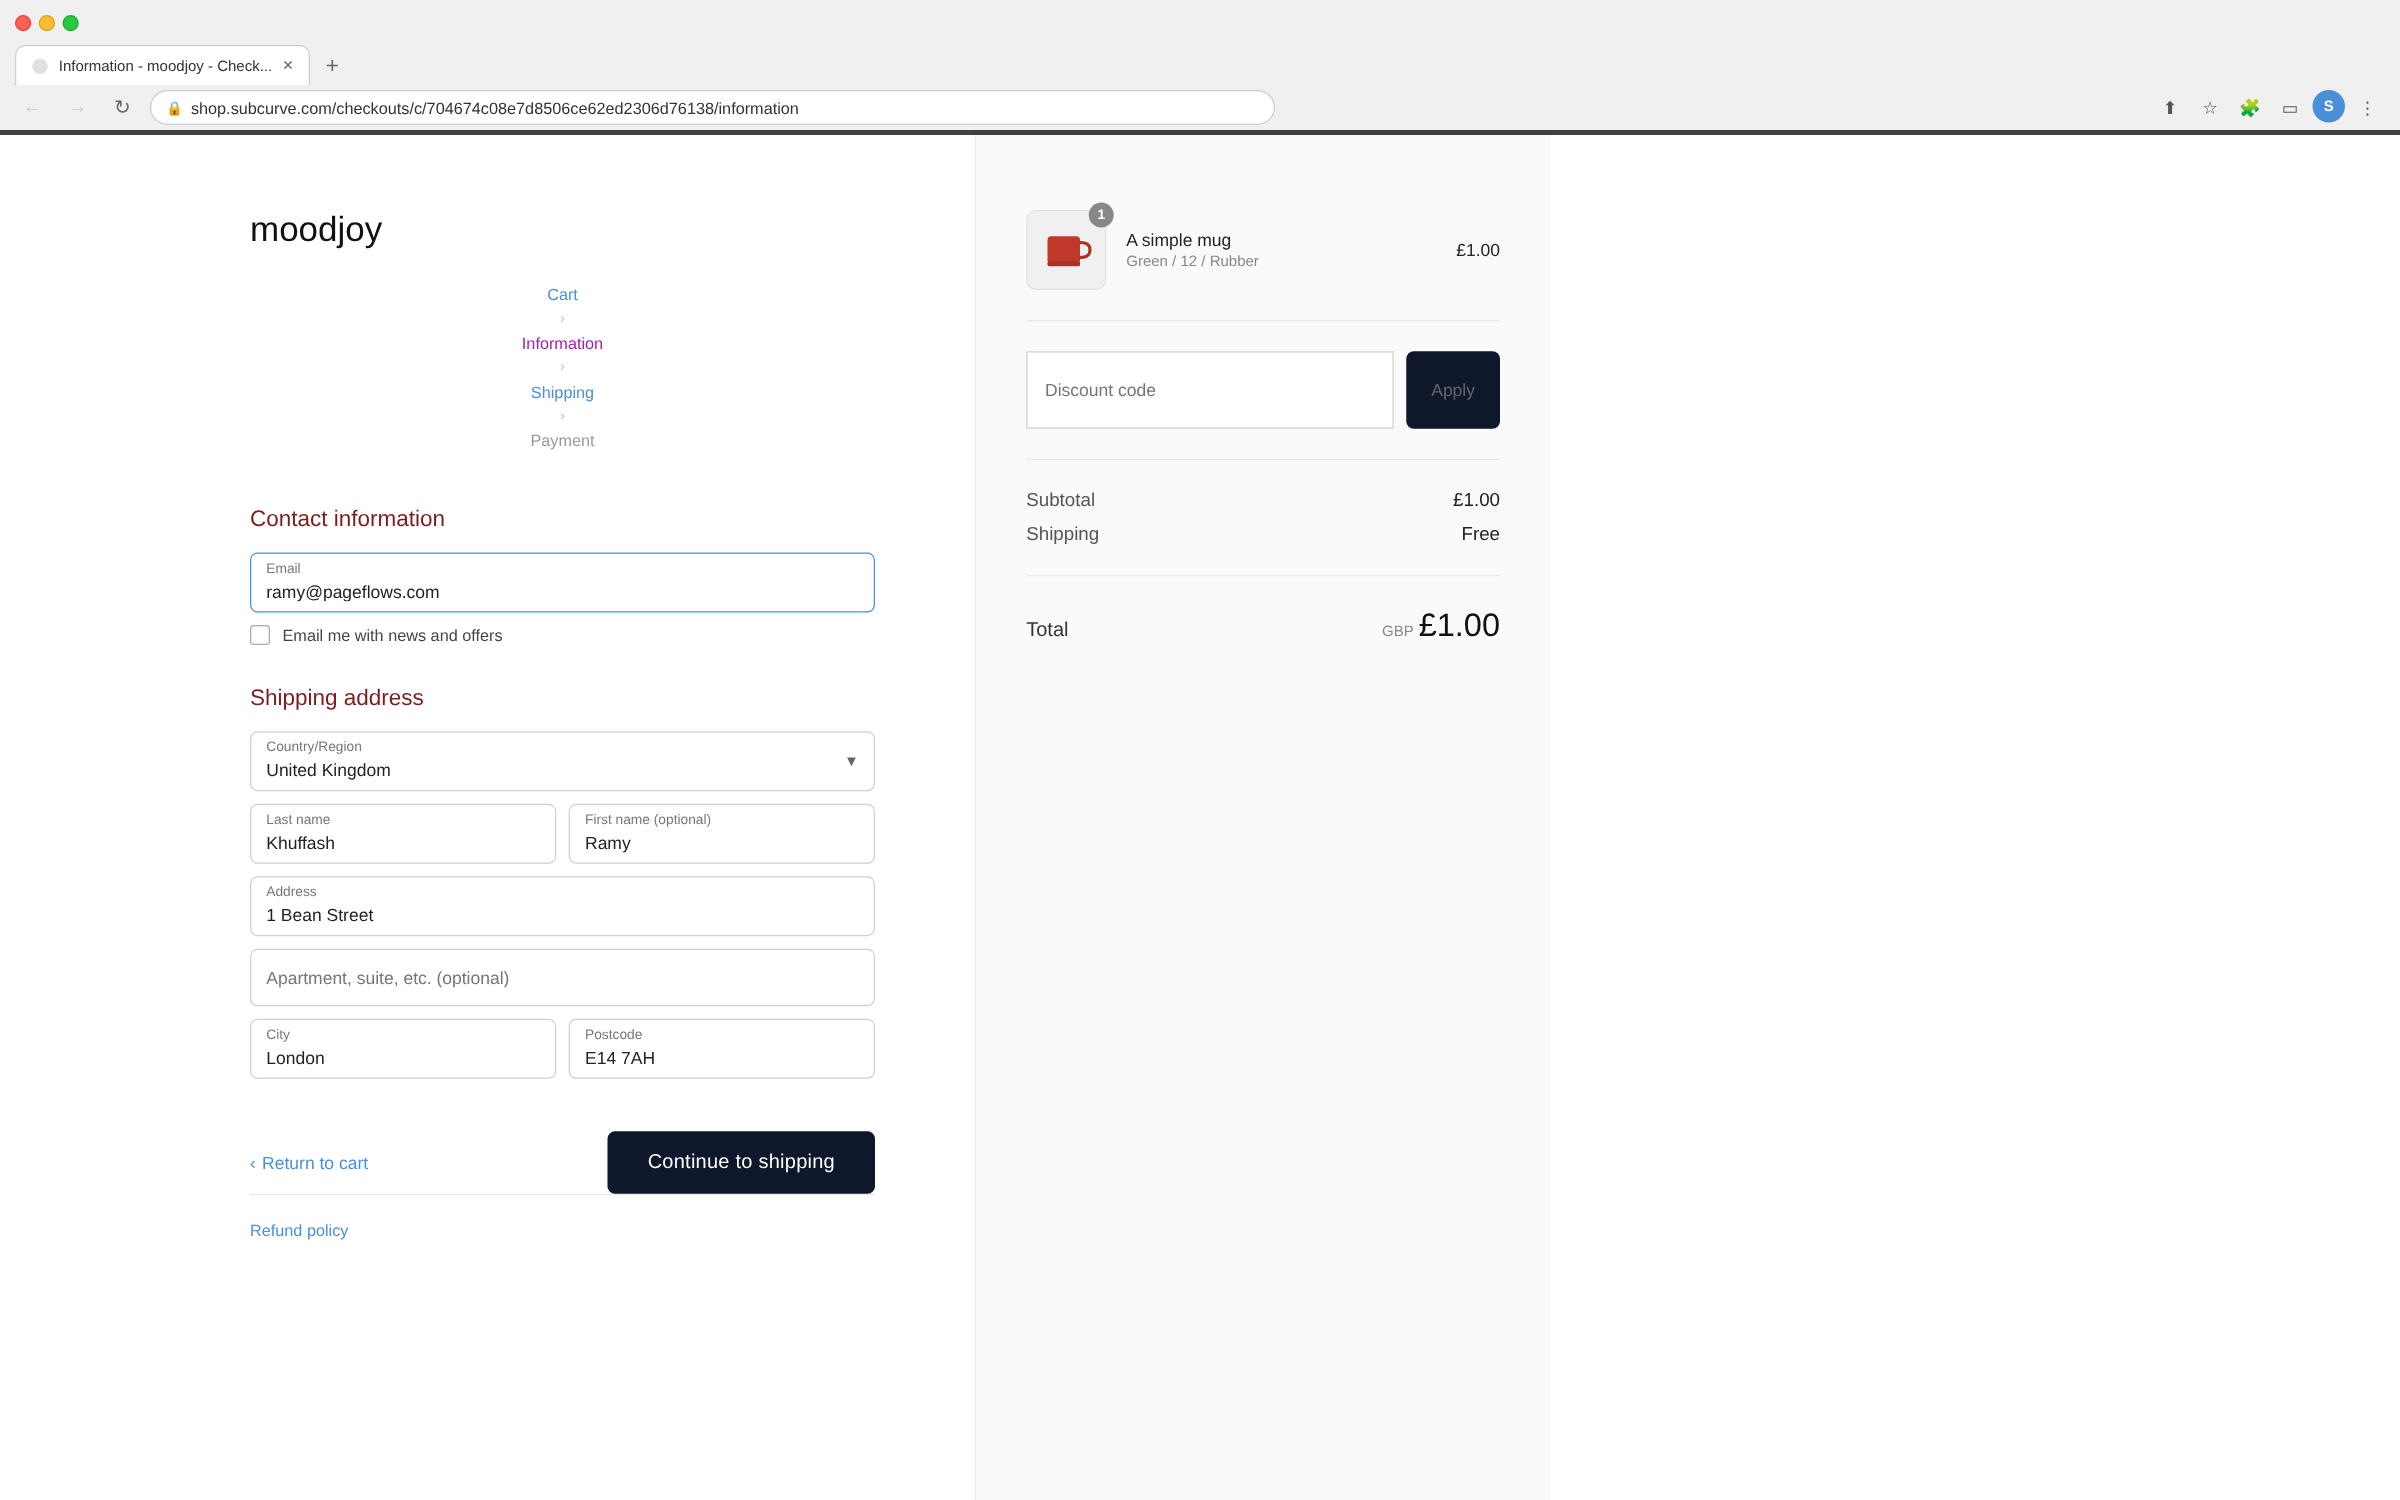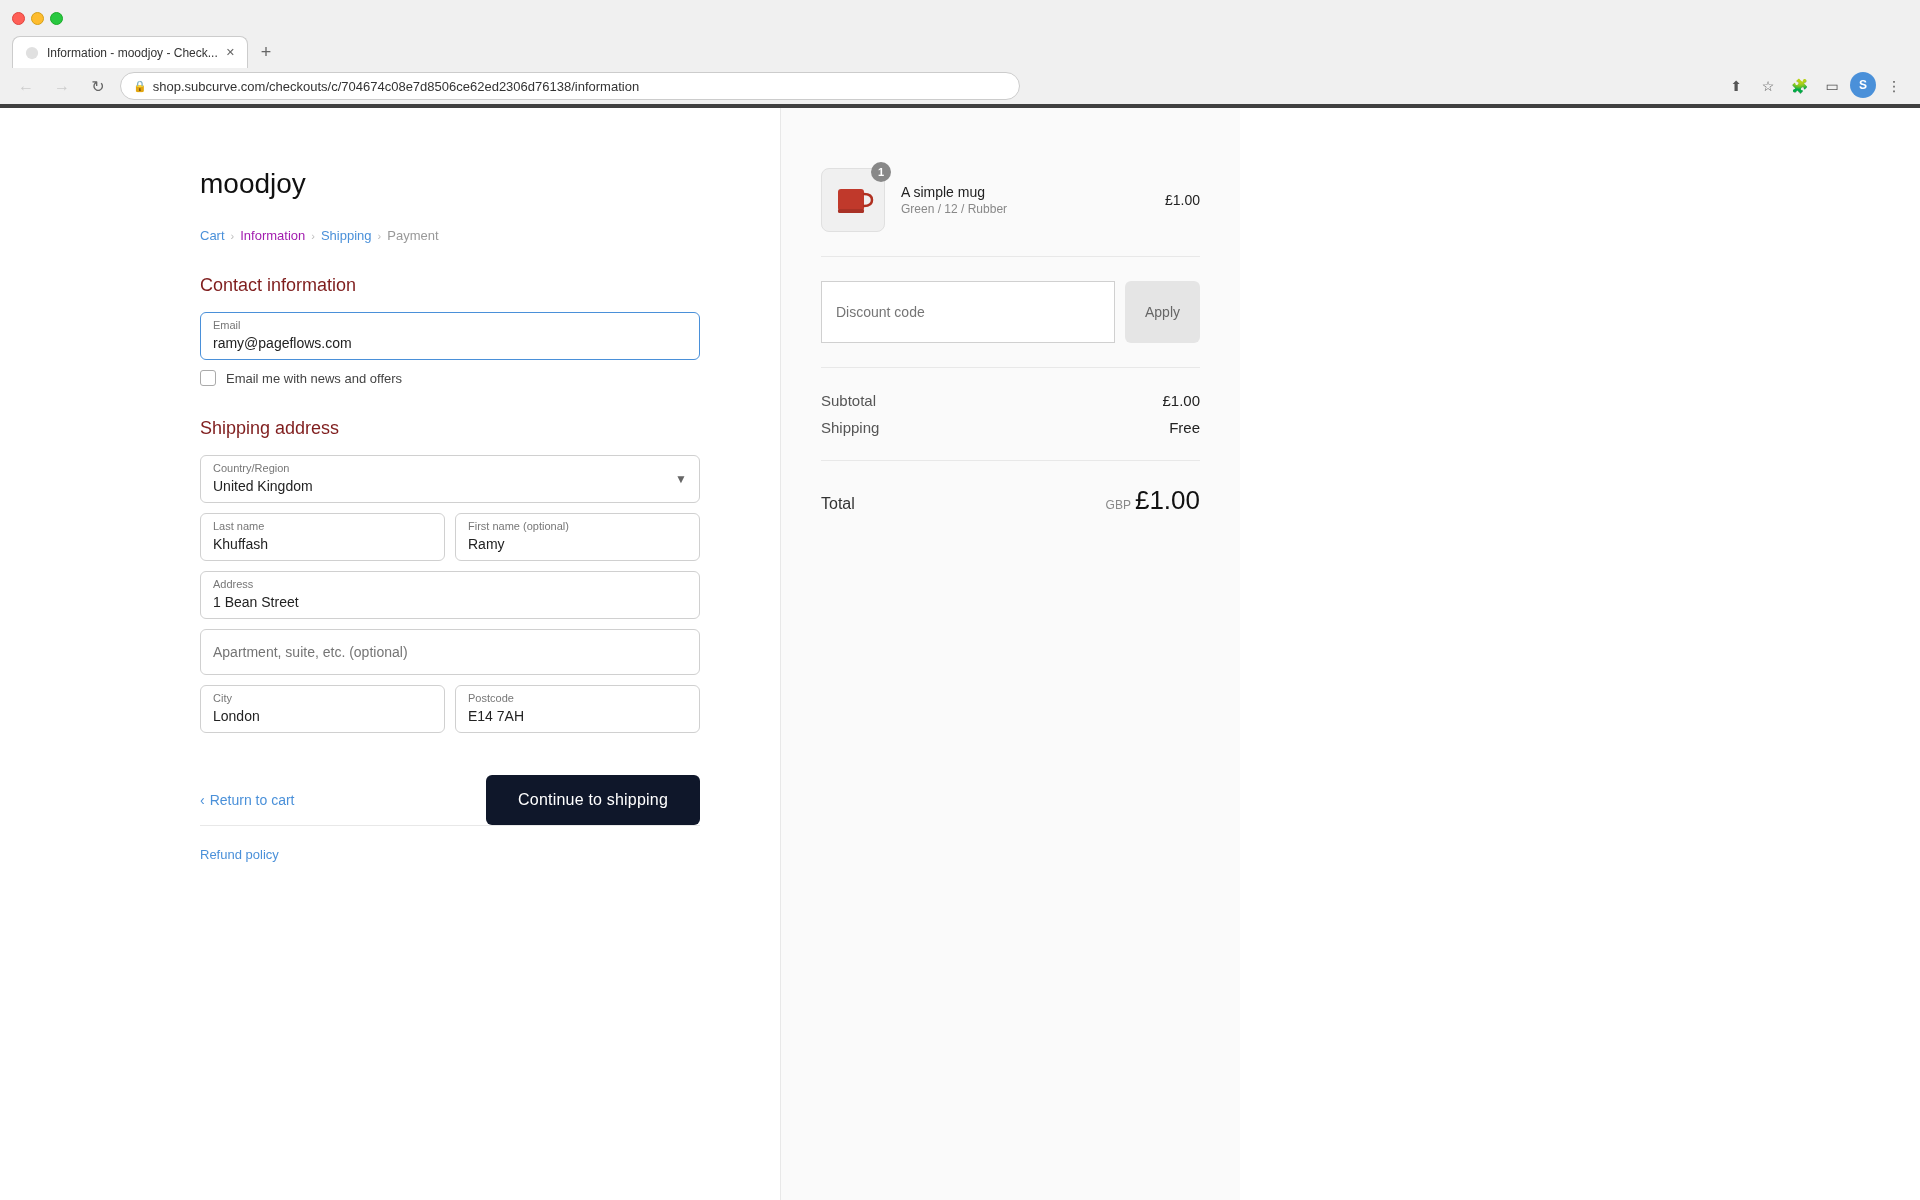--- a/index.html
+++ b/index.html
@@ -131,22 +131,23 @@
       color: #111;
       margin-bottom: 28px;
     }
 
     
     .breadcrumb {
       display: flex;
       align-items: center;
       gap: 6px;
       font-size: 13px;
-      margin-bottom: 32px;
+      margin-bottom: 45px;
       color: #999;
+      flex-direction: column;
     }
     .breadcrumb a {
       color: #4a90d9;
       text-decoration: none;
     }
     .breadcrumb .active {
       color: #a21caf;
       font-weight: 500;
     }
     .breadcrumb .separator {
@@ -356,21 +357,21 @@
       flex: 1;
       border: 1.5px solid #d0d0d0;
       border-radius: 0;
       padding: 22px 14px;
       font-size: 14px;
       color: #555;
       background: #fff;
       outline: none;
     }
     .apply-btn {
-      background: #e5e5e5;
+      background: #0f172a;
       color: #666;
       border: none;
       border-radius: 6px;
       padding: 10px 20px;
       font-size: 14px;
       cursor: pointer;
       font-weight: 500;
     }
 
     

